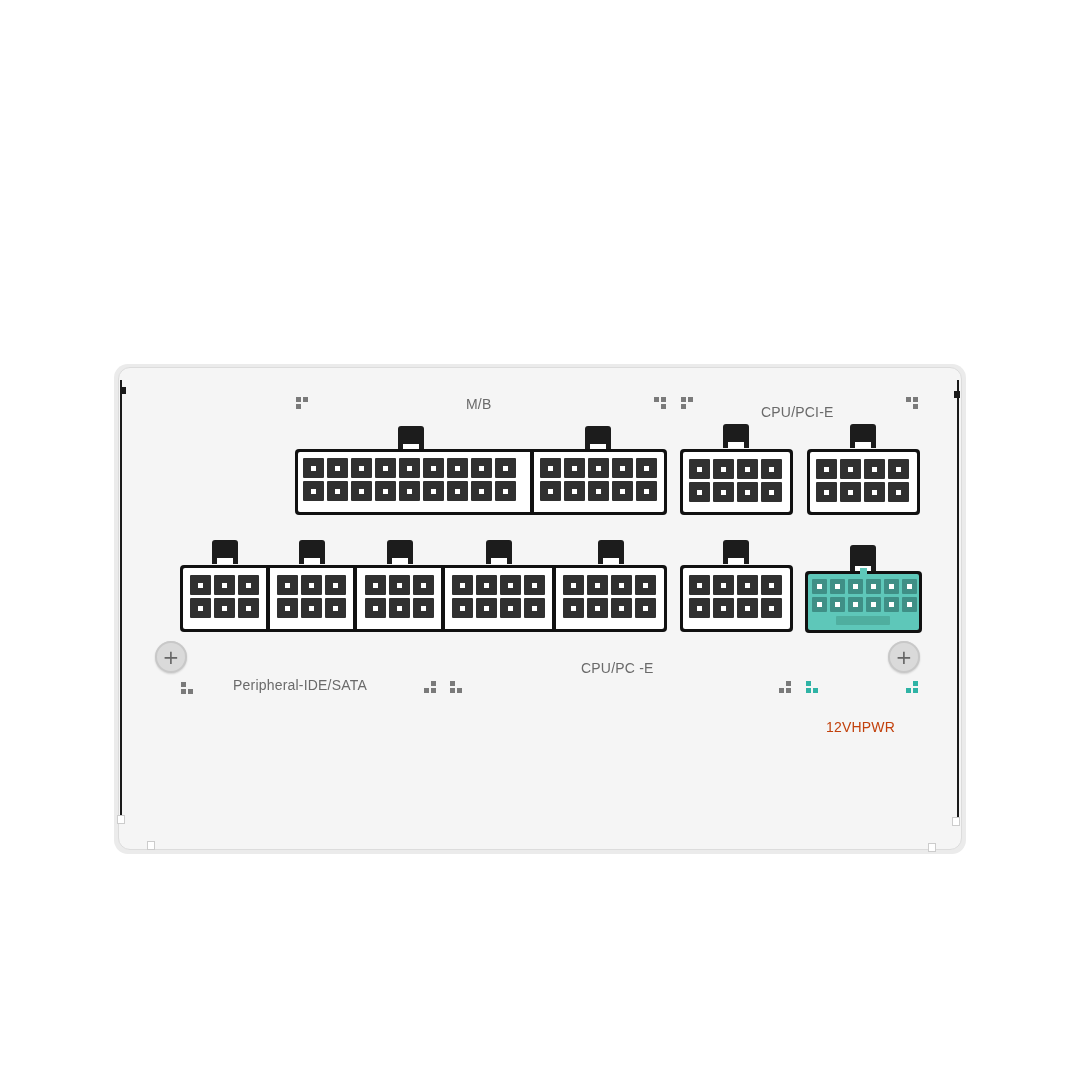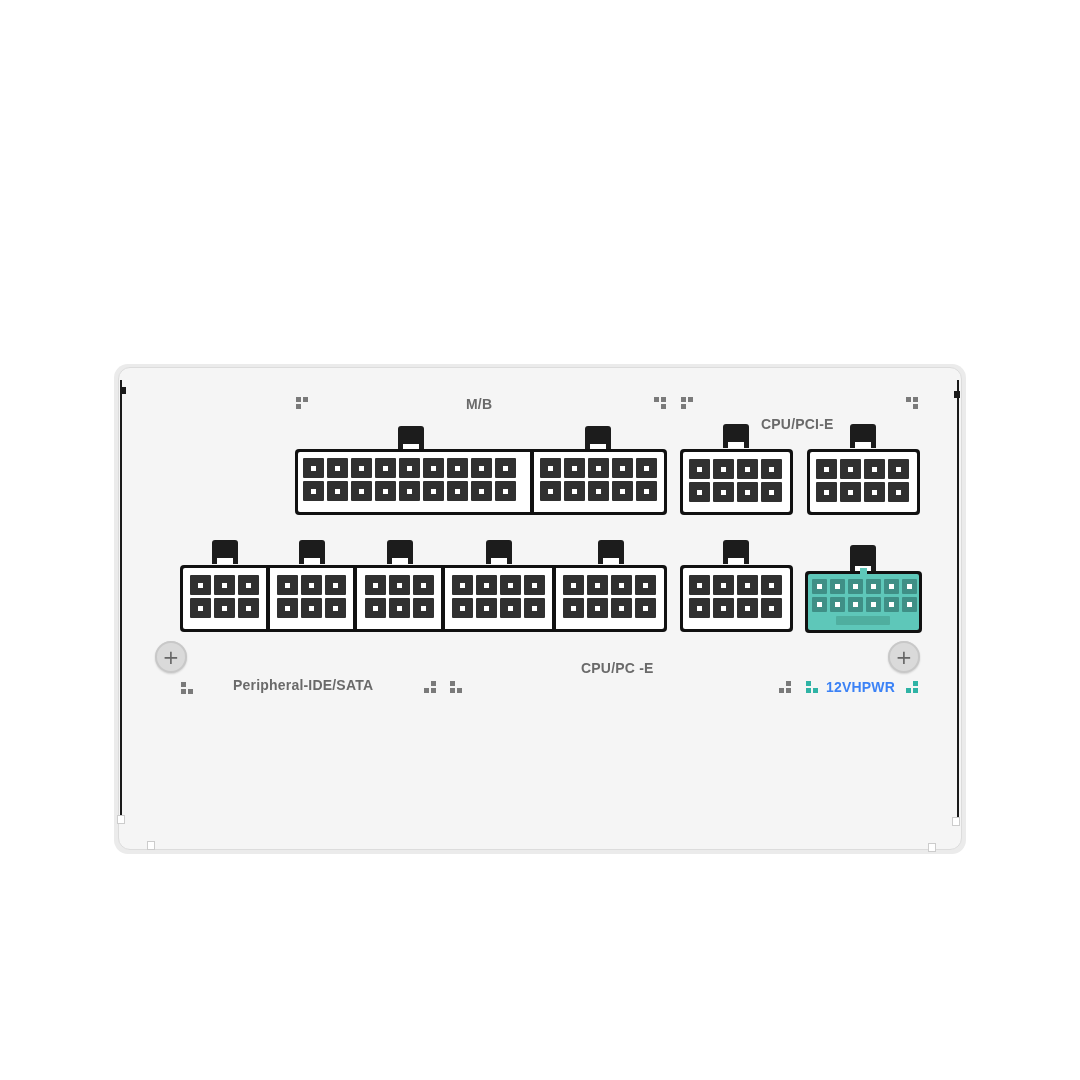--- a/index.html
+++ b/index.html
@@ -4,22 +4,22 @@
 <style>
   html, body { margin:0; padding:0; }
   body { width:1080px; height:1080px; background:#ffffff; position:relative; overflow:hidden; font-family:"Liberation Sans", sans-serif; }
   .panel-outer { position:absolute; left:114px; top:364px; width:852px; height:490px; border-radius:14px; background:#ebebeb; }
   .panel { position:absolute; left:118px; top:367px; width:844px; height:483px; border-radius:12px; background:#f5f5f5; border:1px solid #dcdcdc; box-sizing:border-box; }
   .panel-edge-l { position:absolute; left:120px; top:380px; width:2px; height:440px; background:#1a1a1a; }
   .panel-edge-r { position:absolute; left:957px; top:380px; width:2px; height:440px; background:#1a1a1a; }
   .notch { position:absolute; width:6px; height:7px; background:#1a1a1a; }
   .notch.white { background:#ffffff; border:1px solid #ccc; }
 
-  .label { position:absolute; font-size:14px; color:#6a6a6a; letter-spacing:0.2px; white-space:nowrap;font-weight:bold; }
-  .label.teal { color:#3b82f6; }
+  .label { position:absolute; font-size:14px; color:#6a6a6a; letter-spacing:0.2px; white-space:nowrap; }
+  .label.teal { color:#c2410c;margin-top:40px; }
 
   .dots { position:absolute; width:14px; height:14px; }
   .dots i { position:absolute; width:5px; height:5px; background:#7a7a7a; }
   .dots.teal i { background:#2fb3a5; }
 
   .conn { position:absolute; background:#111; border-radius:4px; box-sizing:border-box; }
   .conn-inner { position:absolute; left:3px; top:3px; right:3px; bottom:3px; background:#fff; border-radius:2px; }
   .pins { position:absolute; display:grid; gap:3px; }
   .pin { background:#303030; position:relative; border-radius:1px; }
   .pin::after { content:""; position:absolute; left:50%; top:50%; width:5px; height:5px; margin:-2.5px 0 0 -2.5px; background:#fff; }
@@ -56,21 +56,21 @@
 <div class="dots" style="left:654px;top:397px;">
     <i style="left:0;top:0"></i>
     <i style="left:7px;top:0"></i>
     <i style="left:7px;top:7px"></i>
   </div>
 <div class="dots" style="left:681px;top:397px;">
     <i style="left:0;top:0"></i>
     <i style="left:7px;top:0"></i>
     <i style="left:0;top:7px"></i>
   </div>
-<div class="label" style="left:761px;top:416px;">CPU/PCI-E</div>
+<div class="label" style="left:761px;top:404px;">CPU/PCI-E</div>
 <div class="dots" style="left:906px;top:397px;">
     <i style="left:0;top:0"></i>
     <i style="left:7px;top:0"></i>
     <i style="left:7px;top:7px"></i>
   </div>
 
 <div class="latch" style="left:398px;top:426px;"></div>
 <div class="latch" style="left:585px;top:426px;"></div>
 <div class="conn" style="left:295px;top:449px;width:372px;height:66px;">
   <div class="conn-inner"></div>

